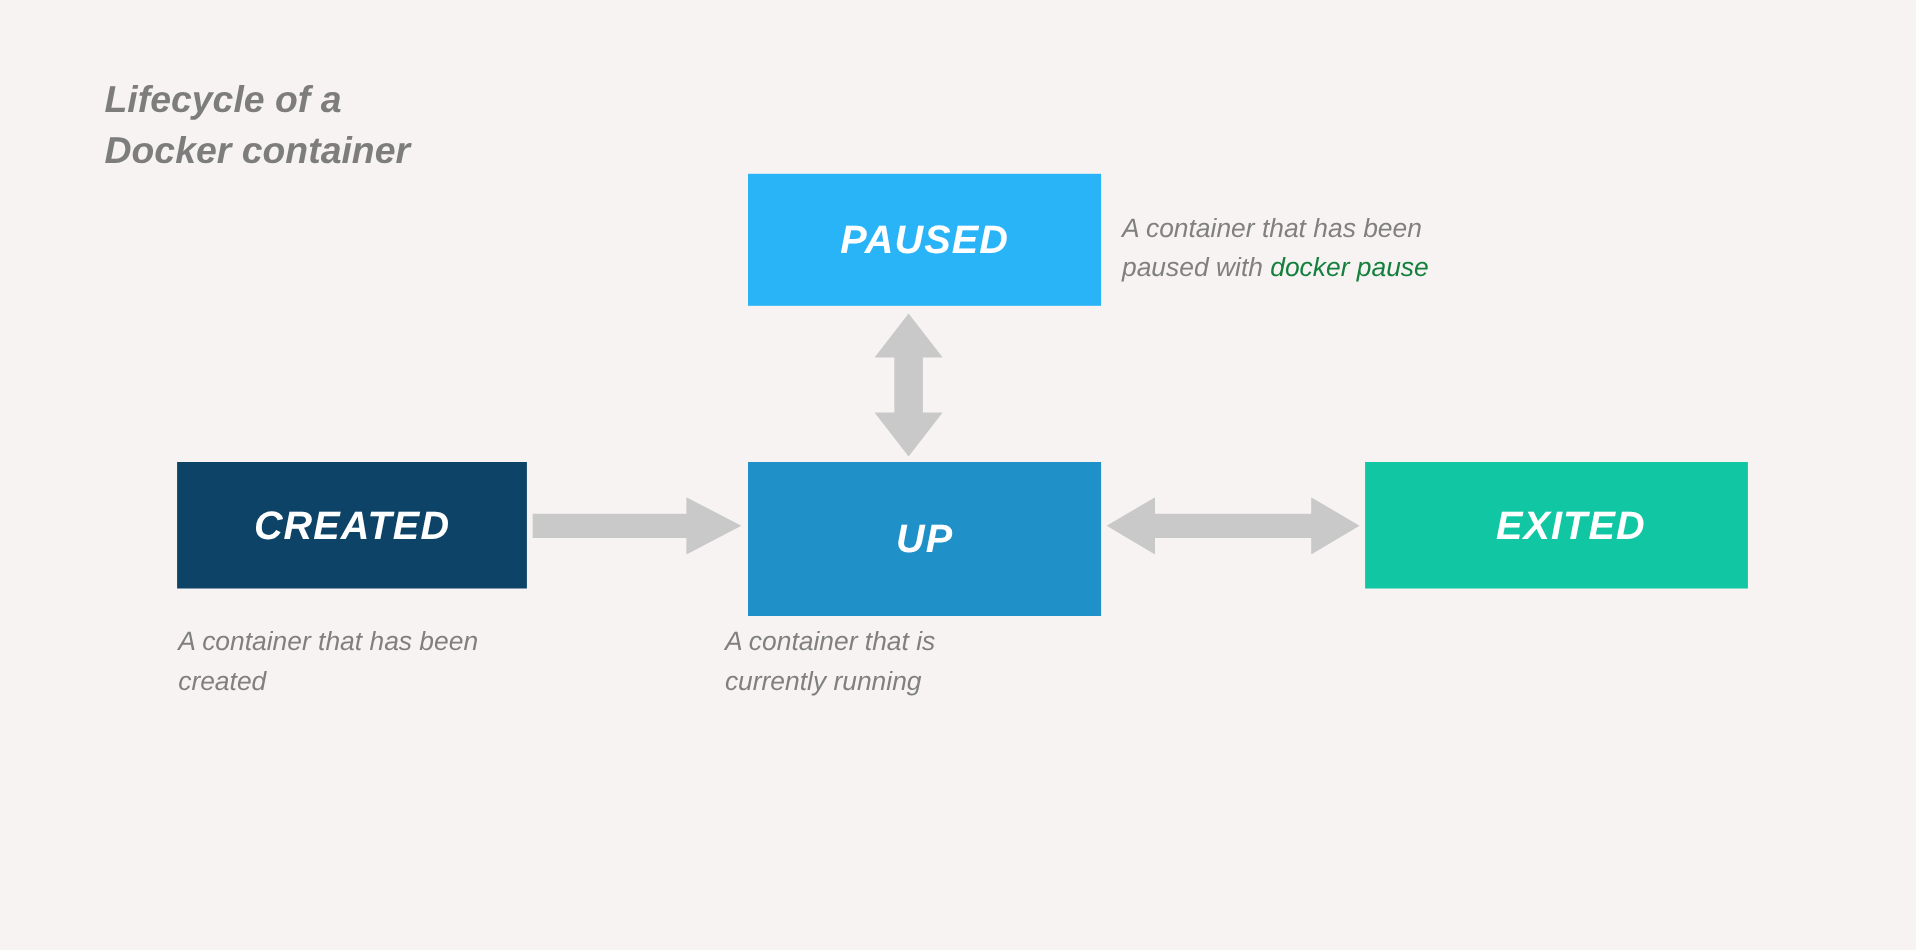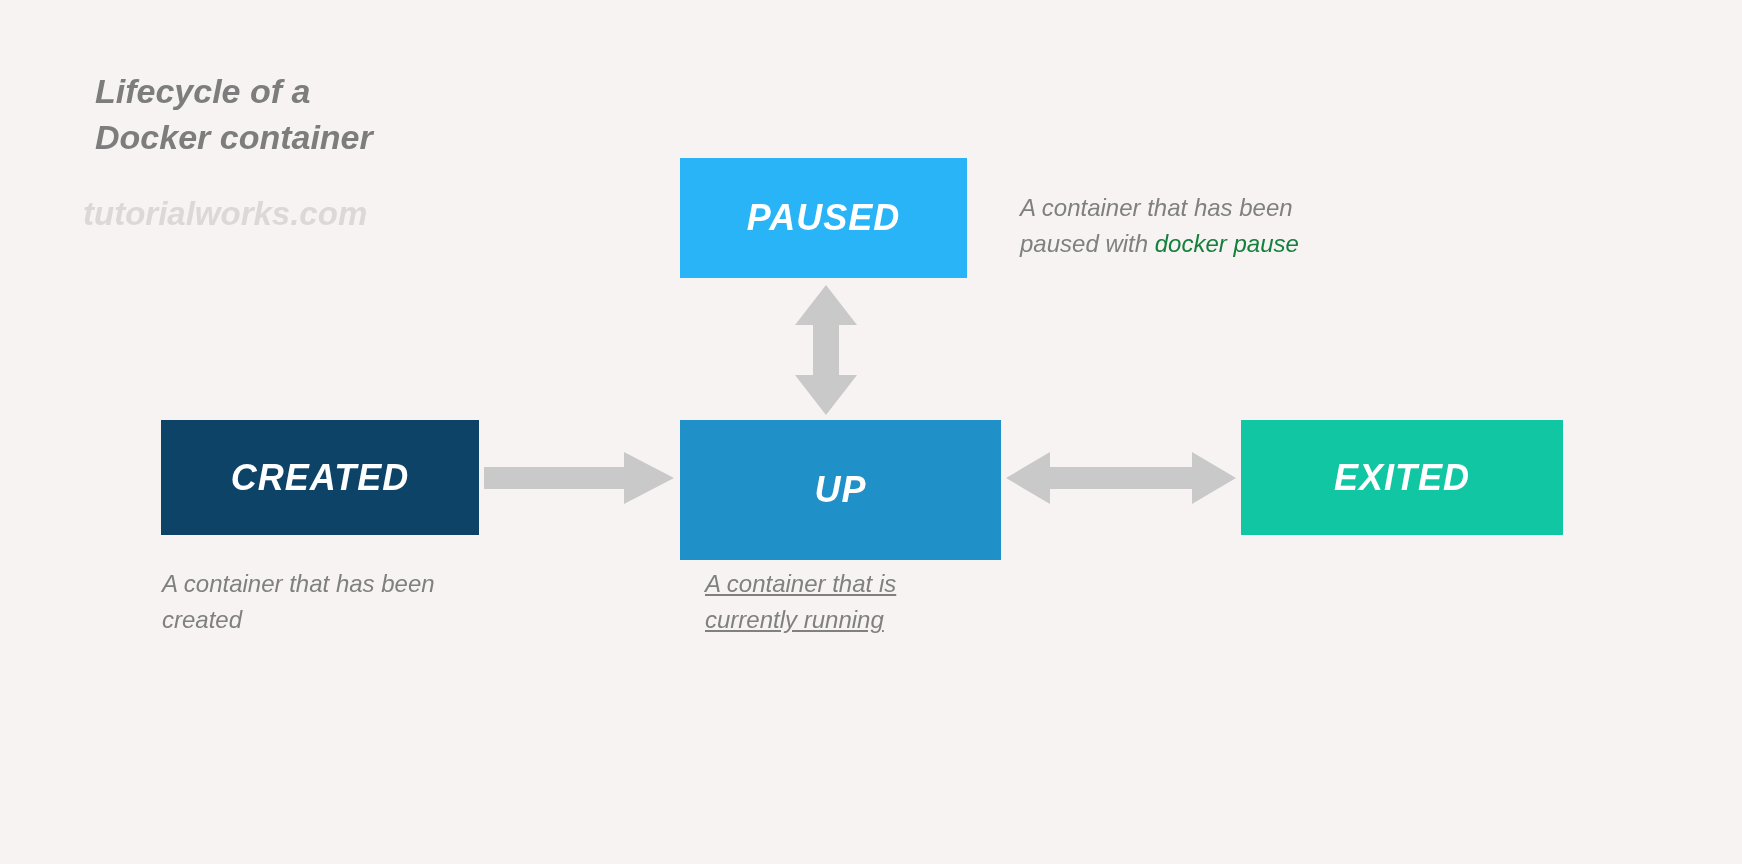--- a/index.html
+++ b/index.html
@@ -72,50 +72,51 @@
   #box-up {
     left: 680px;
     top: 420px;
     width: 321px;
     height: 140px;
     background: #2090c8;
   }
   #box-paused {
     left: 680px;
     top: 158px;
-    width: 287px;
+    width: 321px;
     height: 120px;
     background: #2ab4f8;
   }
   #box-exited {
     left: 1241px;
     top: 420px;
     width: 322px;
     height: 115px;
     background: #10c6a3;
+    padding-left: 26px;
   }
 
   
   .desc {
     position: absolute;
     font-size: 24px;
     font-style: italic;
     line-height: 36px;
     color: #808080;
     white-space: pre-line;
     margin-top: 15px;
   }
   .desc b {
     font-weight: normal;
     font-style: italic;
     color: #15803d;
   }
 
   #desc-created { left: 162px; top: 551px; width: 400px; }
-  #desc-up      { left: 705px; top: 551px; width: 330px; text-decoration: underline; }
+  #desc-up      { left: 659px; top: 551px; width: 330px; }
   #desc-paused  { left: 1020px; top: 175px; width: 400px; }
   #desc-exited  { left: 1242px; top: 551px; width: 400px; }
 
   
   .arrow {
     position: absolute;
   }
   #arrow-created-up {
     left: 484px;
     top: 452px;
@@ -135,21 +136,20 @@
     height: 130px;
   }
 </style>
 </head>
 <body>
 
 <div id="canvas">
 
   <div class="title">Lifecycle of a
 Docker container</div>
-  <div class="watermark">tutorialworks.com</div>
 
   <div class="state-box" id="box-paused">
     <span class="state-label">PAUSED</span>
   </div>
   <div class="desc" id="desc-paused"><span>A container that has been
 paused with </span><b>docker pause</b></div>
 
   <svg class="arrow" id="arrow-paused-up" viewBox="0 0 62 130">
     <polygon points="31,0 62,40 44,40 44,90 62,90 31,130 0,90 18,90 18,40 0,40" fill="#c9c9c9"></polygon>
   </svg>

